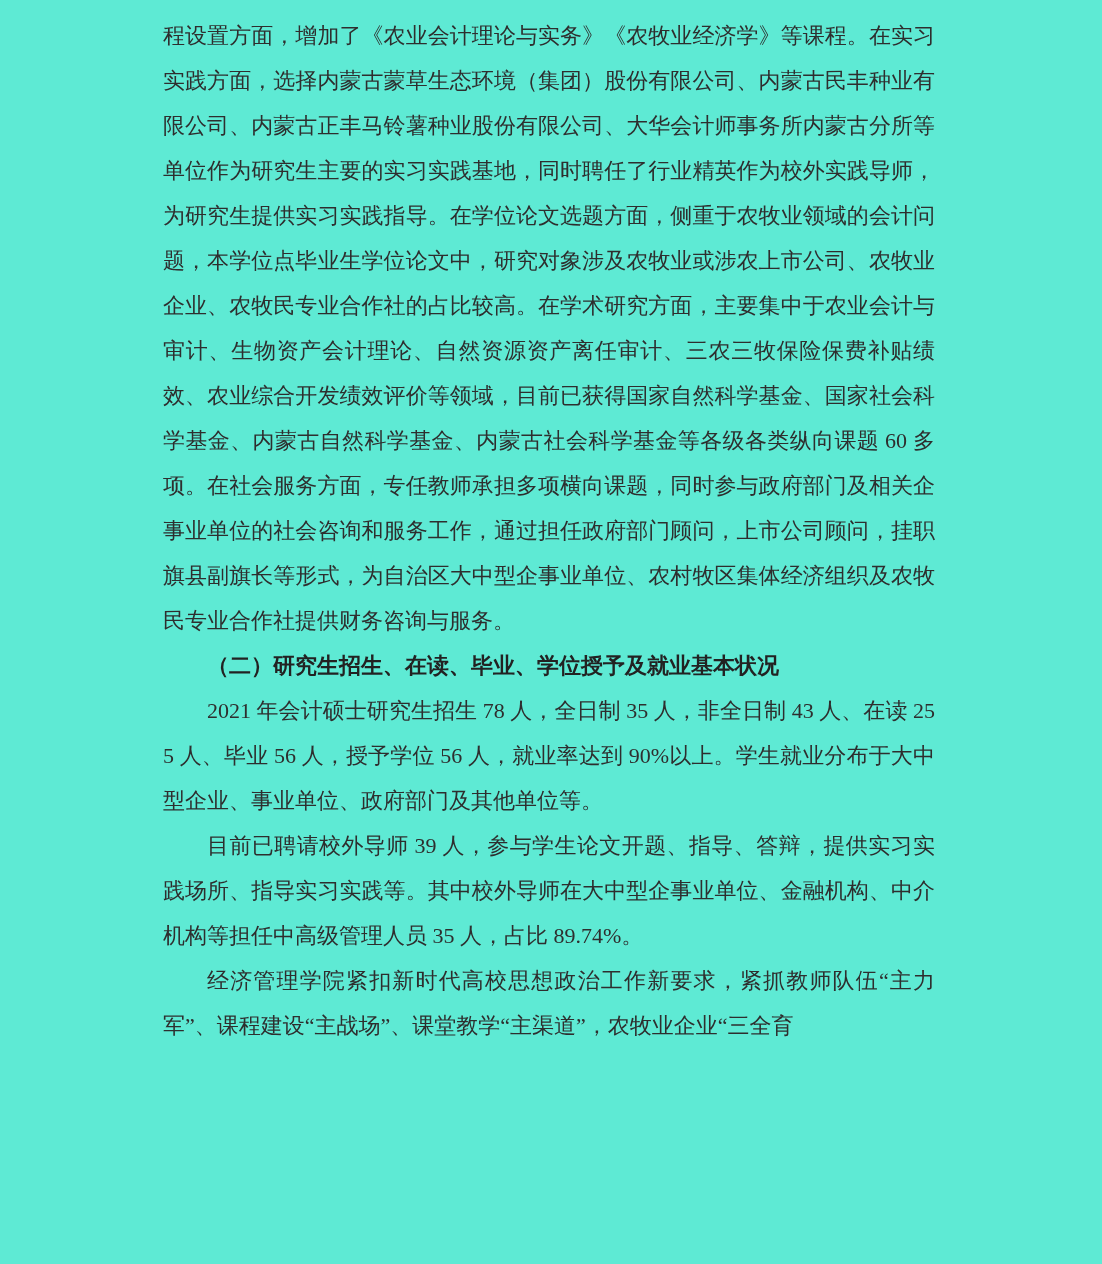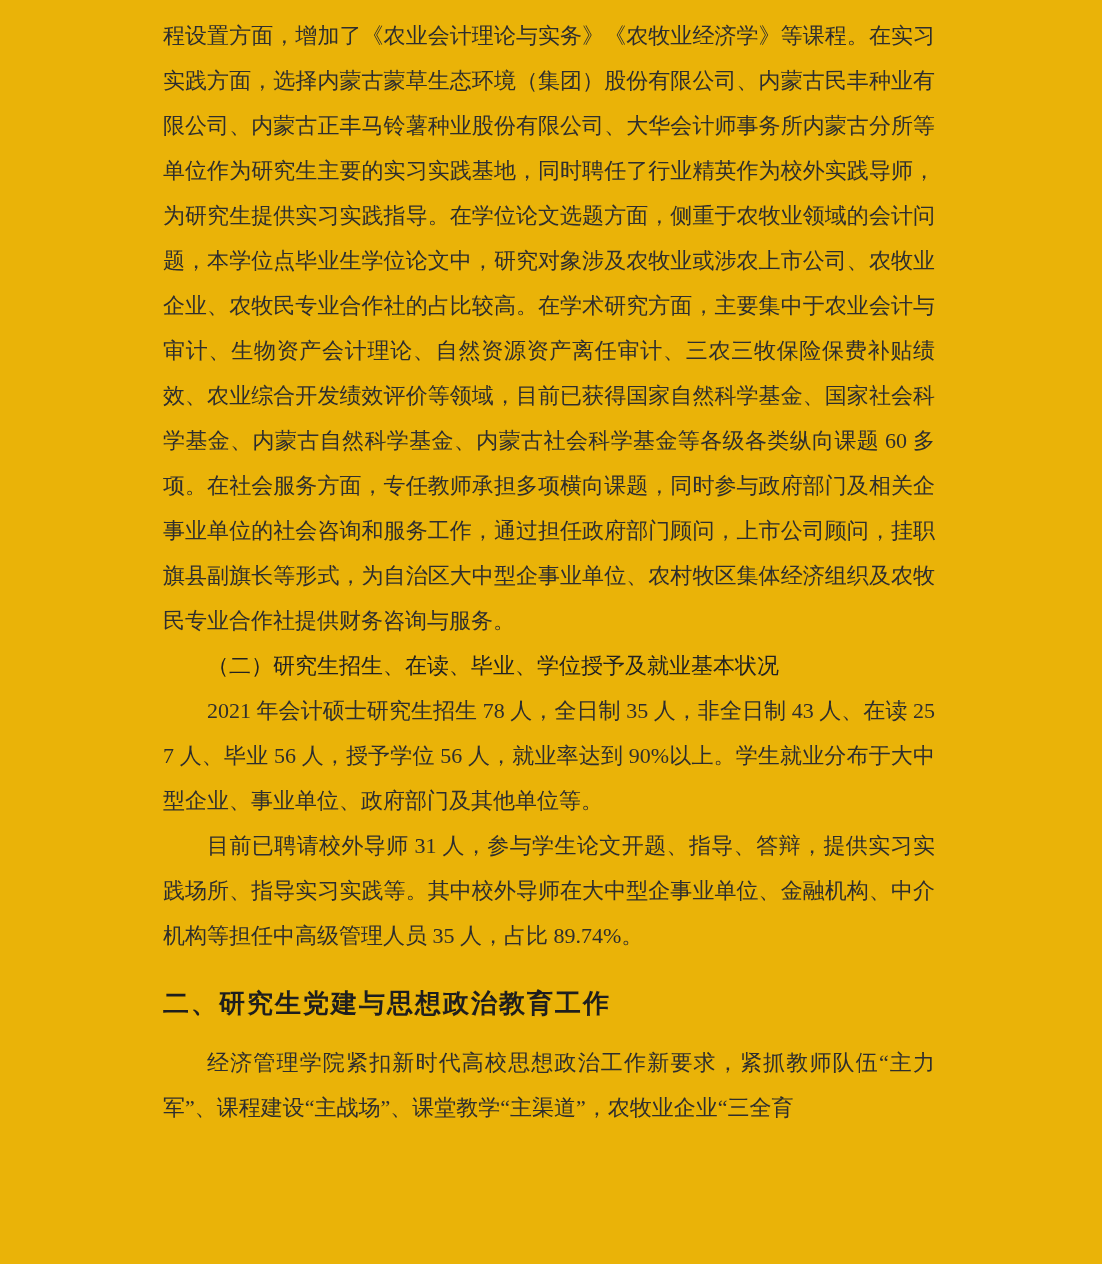--- a/index.html
+++ b/index.html
@@ -4,21 +4,21 @@
 <style>
   html, body {
     margin: 0;
     padding: 0;
     background: #ffffff;
   }
   .page {
     position: relative;
     width: 1102px;
     height: 1264px;
-    background: #eab308;
+    background: #5eead4;
     box-sizing: border-box;
     padding: 13px 167px 0 163px;
     overflow: hidden;
     font-family: "Liberation Serif", serif;
     color: #2e2e2e;
   }
   .para {
     margin: 0;
     font-size: 22px;
     line-height: 45px;
@@ -26,21 +26,21 @@
     text-justify: inter-ideograph;
     word-break: break-all;
   }
   .para.indent {
     text-indent: 2em;
   }
   .h-sub {
     margin: 0;
     font-size: 22px;
     line-height: 45px;
-    font-weight: 400;
+    font-weight: 700;
     text-indent: 2em;
     font-family: "Liberation Sans", sans-serif;
     color: #222222;
   }
   .h-major {
     margin: 20px 0 12px 0;
     font-size: 26px;
     line-height: 50px;
     font-weight: 700;
     letter-spacing: 2px;
@@ -50,23 +50,22 @@
 </style>
 </head>
 <body>
 
 <div class="page">
 
   <p class="para">程设置方面，增加了《农业会计理论与实务》《农牧业经济学》等课程。在实习实践方面，选择内蒙古蒙草生态环境（集团）股份有限公司、内蒙古民丰种业有限公司、内蒙古正丰马铃薯种业股份有限公司、大华会计师事务所内蒙古分所等单位作为研究生主要的实习实践基地，同时聘任了行业精英作为校外实践导师，为研究生提供实习实践指导。在学位论文选题方面，侧重于农牧业领域的会计问题，本学位点毕业生学位论文中，研究对象涉及农牧业或涉农上市公司、农牧业企业、农牧民专业合作社的占比较高。在学术研究方面，主要集中于农业会计与审计、生物资产会计理论、自然资源资产离任审计、三农三牧保险保费补贴绩效、农业综合开发绩效评价等领域，目前已获得国家自然科学基金、国家社会科学基金、内蒙古自然科学基金、内蒙古社会科学基金等各级各类纵向课题 60 多项。在社会服务方面，专任教师承担多项横向课题，同时参与政府部门及相关企事业单位的社会咨询和服务工作，通过担任政府部门顾问，上市公司顾问，挂职旗县副旗长等形式，为自治区大中型企事业单位、农村牧区集体经济组织及农牧民专业合作社提供财务咨询与服务。</p>
 
   <p class="h-sub">（二）研究生招生、在读、毕业、学位授予及就业基本状况</p>
 
-  <p class="para indent">2021 年会计硕士研究生招生 78 人，全日制 35 人，非全日制 43 人、在读 257 人、毕业 56 人，授予学位 56 人，就业率达到 90%以上。学生就业分布于大中型企业、事业单位、政府部门及其他单位等。</p>
+  <p class="para indent">2021 年会计硕士研究生招生 78 人，全日制 35 人，非全日制 43 人、在读 255 人、毕业 56 人，授予学位 56 人，就业率达到 90%以上。学生就业分布于大中型企业、事业单位、政府部门及其他单位等。</p>
 
 
 
-  <p class="para indent">目前已聘请校外导师 31 人，参与学生论文开题、指导、答辩，提供实习实践场所、指导实习实践等。其中校外导师在大中型企事业单位、金融机构、中介机构等担任中高级管理人员 35 人，占比 89.74%。</p>
+  <p class="para indent">目前已聘请校外导师 39 人，参与学生论文开题、指导、答辩，提供实习实践场所、指导实习实践等。其中校外导师在大中型企事业单位、金融机构、中介机构等担任中高级管理人员 35 人，占比 89.74%。</p>
 
-  <h2 class="h-major">二、研究生党建与思想政治教育工作</h2>
 
   <p class="para indent">经济管理学院紧扣新时代高校思想政治工作新要求，紧抓教师队伍“主力军”、课程建设“主战场”、课堂教学“主渠道”，农牧业企业“三全育</p>
 
 </div>
 
 </body></html>

